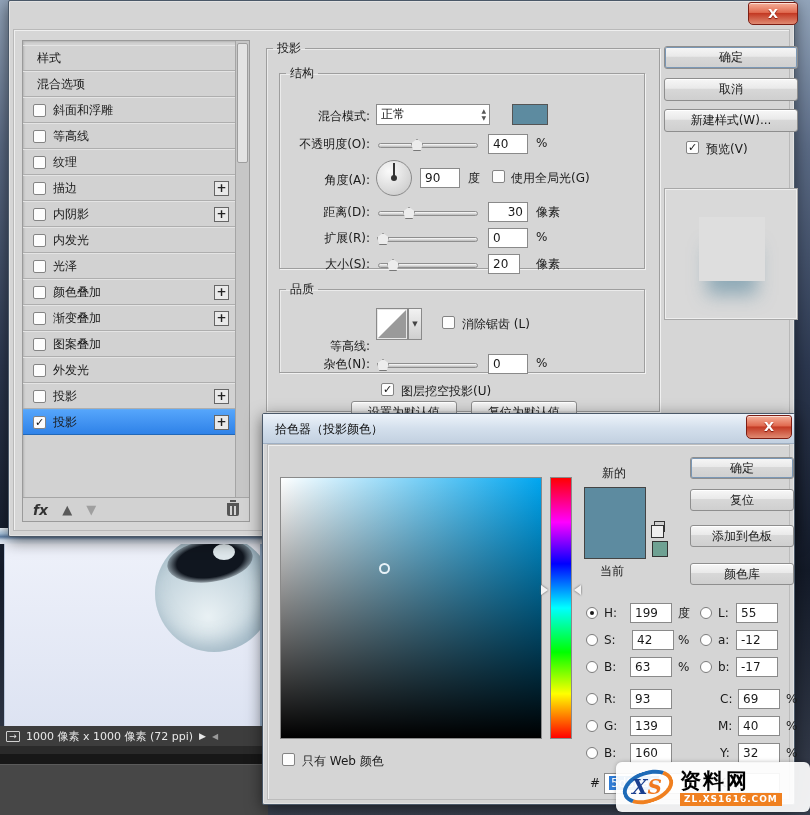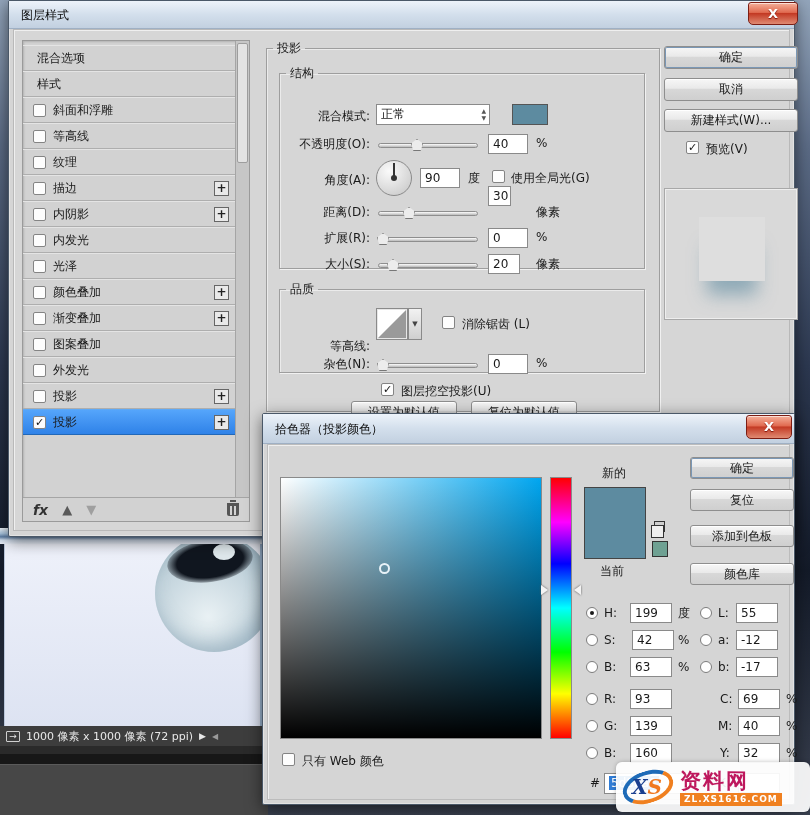--- a/index.html
+++ b/index.html
@@ -132,21 +132,21 @@
 
   
   #wm { left:616px; top:762px; width:194px; height:50px; background:rgba(255,255,255,.92); border-radius:6px;
         display:flex; align-items:center; padding:2px 4px; box-shadow:0 0 4px rgba(0,0,0,.25); z-index:50; }
   #wm-logo { position:relative; width:58px; height:40px; flex:0 0 58px; }
   #wm-ellipse { position:absolute; left:2px; top:4px; width:52px; height:32px; border-radius:50%;
                 border:4px solid #1e6bb8; border-right-color:#f08020; border-bottom-color:#f08020; transform:rotate(-18deg); }
   #wm-xs { position:absolute; left:12px; top:8px; font-family:"DejaVu Serif", serif; font-style:italic; font-weight:bold; font-size:20px; }
   #wm-xs .x { color:#1a3f8f; } #wm-xs .s { color:#f07820; }
   #wm-text { display:flex; flex-direction:column; align-items:flex-start; margin-left:2px; }
-  #wm-name { font-weight:bold; font-size:21px; color:#be185d; letter-spacing:2px; line-height:24px; }
+  #wm-name { font-weight:bold; font-size:21px; color:#000000; letter-spacing:2px; line-height:24px; }
   #wm-url { background:#f08020; color:#fff; font-size:9px; font-weight:bold; padding:0 4px; letter-spacing:1px; line-height:13px; }
 </style>
 </head>
 <body>
 
 <div id="doc-win" class="abs">
   <div id="aero-strip"></div>
   <div id="canvas">
     <div id="moon"></div>
   </div>
@@ -155,34 +155,31 @@
     <span>1000 像素 x 1000 像素 (72 ppi)</span>
     <span style="font-size:9px;">▶</span>
     <span style="font-size:8px;color:#9a9a9a;">◀</span>
   </div>
   <div id="strip1"></div>
   <div id="strip2"></div>
   <div id="strip3"></div>
 </div>
 
 <div id="ls-dialog" class="dialog">
-  <div class="titlebar">
-    <span>图层样式</span>
-  </div>
   <div class="win-close" style="right:-4px; top:1px;">X</div>
 
   <div id="ls-body">
 
     <div id="ls-sidebar">
       <div id="ls-list">
         <div class="sb-item plain">
+          <span class="lbl">样式</span>
+        </div>
+        <div class="sb-item plain">
           <span class="lbl">混合选项</span>
-        </div>
-        <div class="sb-item plain">
-          <span class="lbl">样式</span>
         </div>
         <div class="sb-item">
           <span class="cbx"></span>
           <span class="lbl">斜面和浮雕</span>
         </div>
         <div class="sb-item indent">
           <span class="cbx"></span>
           <span class="lbl">等高线</span>
         </div>
         <div class="sb-item indent">
@@ -278,21 +275,21 @@
           <span>90</span>
         </div>
         <span class="abs" style="left:188px; top:88px;">度</span>
         <span class="abs cbx" style="left:212px; top:88px;"></span>
         <span class="abs" style="left:231px; top:88px;">使用全局光(G)</span>
 
         <span class="abs r-lbl" style="top:122px;">距离(D):</span>
         <div class="abs slider" style="left:98px; top:129px; width:100px;">
           <div class="handle" style="left:24px;"></div>
         </div>
-        <div class="abs field" style="left:208px; top:104px; width:23px; height:20px;text-align:right;">
+        <div class="abs field" style="left:208px; top:120px; width:40px; height:20px;text-align:right;">
           <span>30</span>
         </div>
         <span class="abs" style="left:256px; top:122px;">像素</span>
 
         <span class="abs r-lbl" style="top:148px;">扩展(R):</span>
         <div class="abs slider" style="left:98px; top:155px; width:100px;">
           <div class="handle" style="left:-2px;"></div>
         </div>
         <div class="abs field" style="left:208px; top:146px; width:40px; height:20px;">
           <span>0</span>

